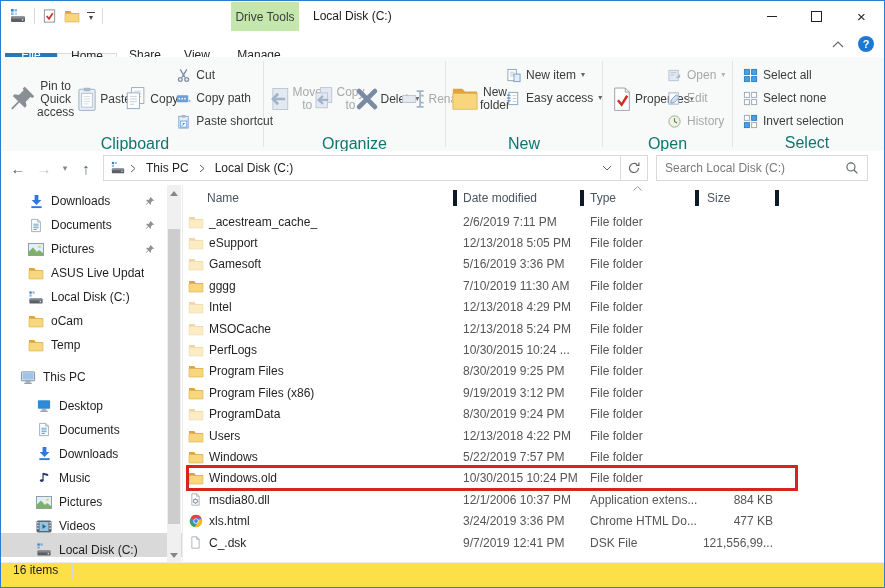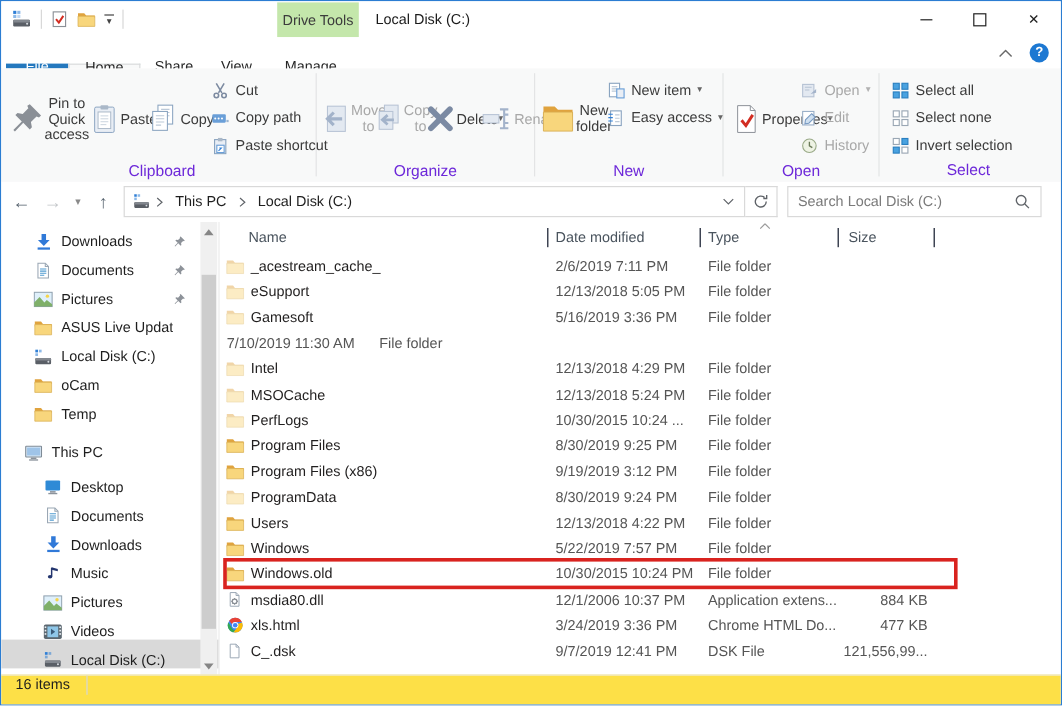--- a/index.html
+++ b/index.html
@@ -31,21 +31,21 @@
   .tab-share{width:56px;} .tab-view{width:48px;} .tab-manage{width:76px;}
   .tabrow-right{margin-left:auto;display:flex;align-items:center;gap:14px;padding-right:10px;}
   .chev-up-ic svg,.help-ic{display:block}
   .help-ic{width:16px;height:16px;border-radius:50%;background:#1d78d2;color:#fff;display:flex;align-items:center;justify-content:center;font-size:11px;font-weight:bold;}
 
   
   .ribbon{position:absolute;top:56px;left:0;right:0;height:94px;background:#f8f9f9;border-bottom:1px solid #dadbdc;
           display:flex;align-items:stretch;padding-left:6px;}
   .rgroup{position:relative;display:flex;flex-direction:column;}
   .rgroup-content{display:flex;flex:1;align-items:flex-start;padding-top:3px;}
-  .rgroup-label{height:17px;text-align:center;color:#6d28d9;font-size:13px;}
+  .rgroup-label{height:17px;text-align:center;color:#0f766e;font-size:16px;}
   .rsep{width:1px;background:#e3e4e5;margin:4px 0;}
   .bigbtn{display:flex;flex-direction:row;align-items:center;padding-top:3px;height:72px;text-align:center;
           line-height:13px;color:#3b3b3b;}
   .bigbtn .ic{height:36px;display:flex;align-items:center;}
   .bigbtn.dis{color:#a8a8a8;}
   .caret{font-size:8px;color:#666;line-height:8px;}
   .dis .caret{color:#b2b2b2;}
   .smallcol{display:flex;flex-direction:column;justify-content:flex-start;gap:5px;padding-top:6px;}
   .smallbtn{display:flex;align-items:center;gap:5px;height:18px;color:#3b3b3b;white-space:nowrap;}
   .smallbtn.dis{color:#a8a8a8;}
@@ -76,21 +76,21 @@
   .sb-pin{margin-left:auto;}
   .sb-gap{height:8px;}
   .sb-scroll{position:absolute;top:0;right:1px;width:14px;height:100%;background:#f0f0f0;}
   .sb-thumb{position:absolute;left:1px;width:12px;background:#cdcdcd;top:44px;height:295px;}
   .sb-arrow{position:absolute;left:0;width:14px;height:16px;display:flex;align-items:center;justify-content:center;}
   .tri-up{width:0;height:0;border-left:4px solid transparent;border-right:4px solid transparent;border-bottom:5px solid #868686;}
   .tri-down{width:0;height:0;border-left:4px solid transparent;border-right:4px solid transparent;border-top:5px solid #868686;}
 
   .listpane{position:relative;flex:1;}
   .lheader{display:flex;height:26px;align-items:center;color:#4a545e;position:relative;}
-  .lh-cell{box-sizing:border-box;border-right:1px solid #0f172a;height:16px;display:flex;align-items:center;}
+  .lh-cell{box-sizing:border-box;border-right:4px solid #0f172a;height:16px;display:flex;align-items:center;}
   .lh-name{width:274px;padding-left:24px;} .lh-date{width:127px;padding-left:6px;}
   .lh-type{width:115px;padding-left:6px;} .lh-size{width:80px;padding-left:8px;}
   .sort-caret{position:absolute;left:450px;top:1px;}
   .rows{position:relative;}
   .frow{display:flex;align-items:center;height:21.4px;}
   .fc{box-sizing:border-box;white-space:nowrap;overflow:hidden;}
   .fc-name{width:274px;display:flex;align-items:center;padding-left:4px;color:#211f1f;}
   .fc-name .ic{width:17px;margin-right:5px;}
   .fc-date{width:127px;padding-left:6px;color:#555;}
   .fc-type{width:115px;padding-left:6px;color:#555;}
@@ -752,20 +752,29 @@
                   </g>
                 </svg>
               </span>
               <span>Gamesoft</span>
             </div>
             <div class="fc fc-date">5/16/2019 3:36 PM</div>
             <div class="fc fc-type">File folder</div>
             <div class="fc fc-size"></div>
           </div>
           <div class="frow">
+            <div class="fc fc-name">
+              <span class="ic">
+                <svg width="16" height="14" viewBox="0 0 16 14">
+                  <path d="M1 2h5.2l1.6 2H15v2H1z" fill="#e0a33e"></path>
+                  <path d="M1 4.5h14V13H1z" fill="#f8d67c" stroke="#d8ae52" stroke-width=".6"></path>
+                </svg>
+              </span>
+              <span>gggg</span>
+            </div>
             <div class="fc fc-date">7/10/2019 11:30 AM</div>
             <div class="fc fc-type">File folder</div>
             <div class="fc fc-size"></div>
           </div>
           <div class="frow">
             <div class="fc fc-name">
               <span class="ic">
                 <svg width="16" height="14" viewBox="0 0 16 14">
                   <g opacity=".45">
                     <path d="M1 2h5.2l1.6 2H15v2H1z" fill="#e0a33e"></path>

